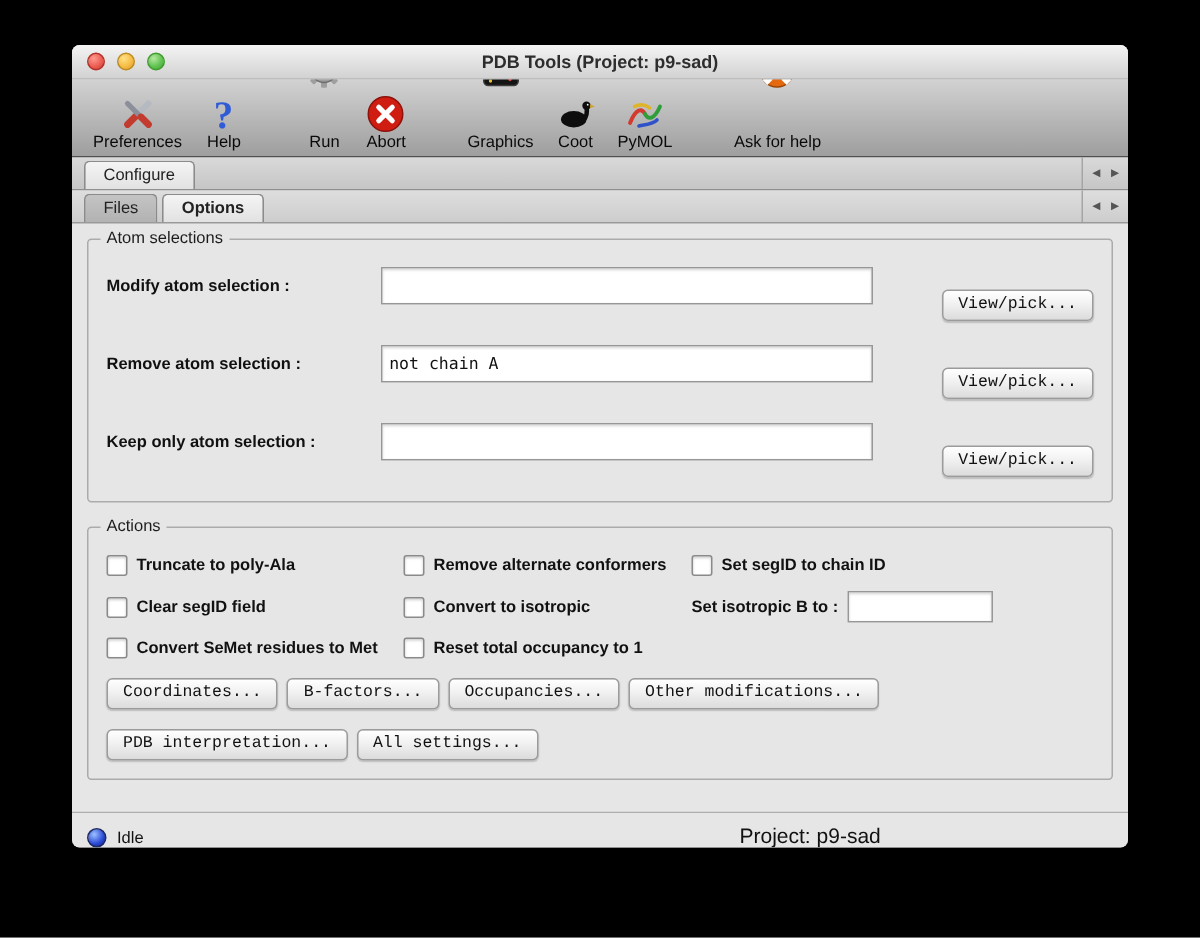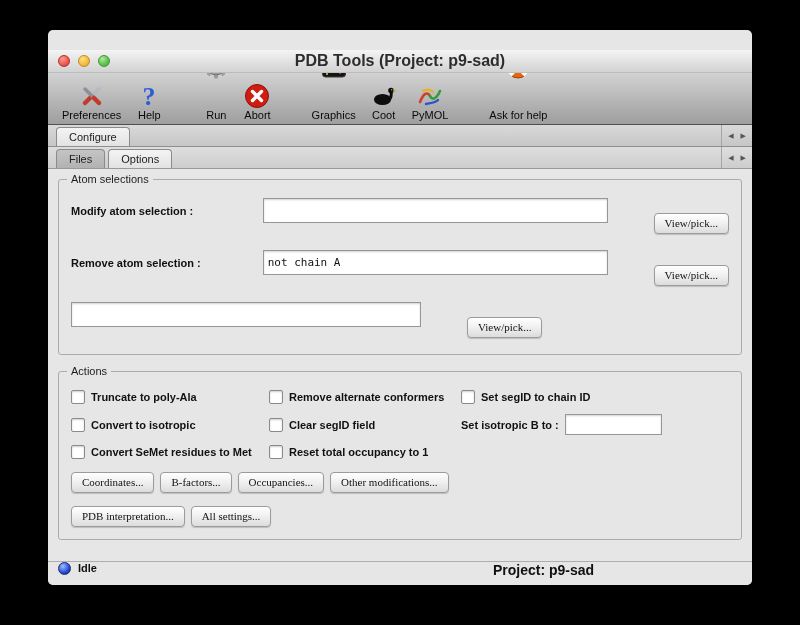--- a/index.html
+++ b/index.html
@@ -14,21 +14,21 @@
     background:#e6e6e6;
     box-shadow:0 18px 40px rgba(0,0,0,.8), 0 0 0 1px rgba(0,0,0,.45);
     overflow:hidden;
   }
   
   .titlebar {
     height:22px; position:relative;
     background:linear-gradient(#f4f4f4,#d2d2d2);
     border-bottom:1px solid #bdbdbd;
   }
-  .title { text-align:center; line-height:22px; font-size:16px; font-weight:bold; color:#2d2d2d;margin-top:20px; }
+  .title { text-align:center; line-height:22px; font-size:12px; font-weight:bold; color:#2d2d2d; }
   .lights { position:absolute; left:10px; top:5px; display:flex; gap:8px; }
   .light { width:12px; height:12px; border-radius:50%; box-sizing:border-box; }
   .light-close { background:radial-gradient(circle at 35% 30%, #ff9a8f, #ec5f55 55%, #ce3a30); border:1px solid #b23128; }
   .light-min   { background:radial-gradient(circle at 35% 30%, #ffe084, #f6bd47 55%, #dd9c2a); border:1px solid #bd8c22; }
   .light-zoom  { background:radial-gradient(circle at 35% 30%, #b5e8a0, #62c454 55%, #3fa42f); border:1px solid #419c2e; }
   
   .toolbar {
     height:48px; background:linear-gradient(#d2d2d2,#9e9e9e);
     border-bottom:1px solid #4f4f4f;
     display:flex; align-items:flex-end; padding:0 14px 3px;
@@ -43,60 +43,59 @@
     position:relative;
   }
   .tabrow-1 { background:linear-gradient(#d9d9d9,#c6c6c6); border-bottom:1px solid #8f8f8f; }
   .tabrow-2 { background:linear-gradient(#dedede,#cdcdcd); border-bottom:1px solid #9a9a9a; }
   .tab {
     font-size:11px; padding:3px 12px 3px; border:1px solid #8b8b8b; border-bottom:none;
     border-radius:4px 4px 0 0; margin-right:3px; color:#222; line-height:12px;
   }
   .tab.selected { background:linear-gradient(#f4f4f4,#e2e2e2); }
   .tab.unselected { background:linear-gradient(#c4c4c4,#b2b2b2); }
-  .tab.bold { font-weight:normal; }
+  .tab.bold { font-weight:bold; }
   .tab-scroll { margin-left:auto; display:flex; align-items:center; height:100%;
     border-left:1px solid #a5a5a5; padding:0 6px; gap:7px; }
   .tab-scroll span { font-size:7px; color:#555; line-height:7px; }
   
   .content { height:392px; padding:10px 10px 0; box-sizing:border-box; background:#e6e6e6; }
   .group { position:relative; border:1px solid #ababab; border-radius:3px; padding:18px 12px 12px; margin-bottom:16px; }
   .group-title { position:absolute; top:-7px; left:8px; background:#e6e6e6; padding:0 4px; font-size:11px; color:#1d1d1d; }
   
   .sel-row { display:flex; align-items:flex-start; margin-bottom:16px;gap:36px; }
   .sel-row:last-child { margin-bottom:4px; }
   .sel-label { width:158px; font-size:11px; font-weight:bold; color:#111; padding-top:7px; }
   .text-input {
     border:1px solid #979797; background:#fff; box-sizing:border-box;
     font-family:"DejaVu Sans Mono", monospace; font-size:11px; color:#111;
     box-shadow:inset 0 1px 2px rgba(0,0,0,.18); padding:2px 4px;
   }
   .sel-input { width:350px; height:25px; }
   .btn {
-    font-family:Liberation Serif, serif; font-size:11px; color:#111;
+    font-family:Liberation Mono, monospace; font-size:11px; color:#111;
     padding:3px 10px 4px; border:1px solid #9b9b9b; border-radius:4px;
     background:linear-gradient(#ffffff,#f1f1f1 45%,#dcdcdc);
     box-shadow:0 1px 1px rgba(0,0,0,.18); white-space:nowrap; cursor:default;
   }
   .sel-row .btn { margin-left:10px; margin-top:15px; }
   
   .actions-grid { display:grid; grid-template-columns:198px 192px 1fr; row-gap:10px; align-items:center; }
   .cb { display:flex; align-items:center; gap:6px; font-size:11px; font-weight:bold; color:#111; cursor:default; }
   .cb .box { width:12px; height:12px; background:#fff; border:1px solid #8a8a8a; border-radius:2px;
     box-shadow:inset 0 1px 2px rgba(0,0,0,.2); flex:0 0 auto; }
   .inline-field { display:flex; align-items:center; font-size:11px; font-weight:bold; color:#111; }
   .inline-field .flabel { width:104px; }
   .small-input { width:97px; height:21px; }
   .btn-row { display:flex; gap:6px; margin-top:13px; }
   
   .statusbar {
     height:23px; border-top:1px solid #aeaeae; background:#e6e6e6;
-    display:flex; align-items:flex-start; padding:0 10px; position:relative;
+    display:flex; align-items:flex-end; padding:0 10px; position:relative;
     border-radius:0 0 5px 5px;
-    font-weight:bold;
   }
   .led { width:11px; height:11px; border-radius:50%;
     background:radial-gradient(circle at 35% 30%, #9cc0ff, #2a49d6 60%, #13207f);
     border:1px solid #1c2a66; box-sizing:content-box; margin-right:7px; }
   .status-text { font-size:11px; color:#111; }
   .project-text { position:absolute; left:445px; font-size:14px; color:#111; }
 </style>
 </head>
 <body>
 
@@ -243,20 +242,21 @@
         <button class="btn">View/pick...</button>
       </div>
 
       <div class="sel-row">
         <span class="sel-label">Remove atom selection :</span>
         <input class="text-input sel-input" value="not chain A" style="">
         <button class="btn">View/pick...</button>
       </div>
 
       <div class="sel-row">
+        <span class="sel-label">Keep only atom selection :</span>
         <input class="text-input sel-input" value="" style="">
         <button class="btn">View/pick...</button>
       </div>
     </div>
 
     <div class="group">
       <span class="group-title">Actions</span>
 
       <div class="actions-grid">
 
@@ -268,25 +268,25 @@
           <span class="box"></span>
           <span>Remove alternate conformers</span>
         </div>
         <div class="cb">
           <span class="box"></span>
           <span>Set segID to chain ID</span>
         </div>
 
         <div class="cb">
           <span class="box"></span>
+          <span>Clear segID field</span>
+        </div>
+        <div class="cb">
+          <span class="box"></span>
           <span>Convert to isotropic</span>
-        </div>
-        <div class="cb">
-          <span class="box"></span>
-          <span>Clear segID field</span>
         </div>
         <div class="inline-field">
           <span class="flabel">Set isotropic B to :</span>
           <input class="text-input small-input" value="" style="">
         </div>
 
         <div class="cb">
           <span class="box"></span>
           <span>Convert SeMet residues to Met</span>
         </div>

